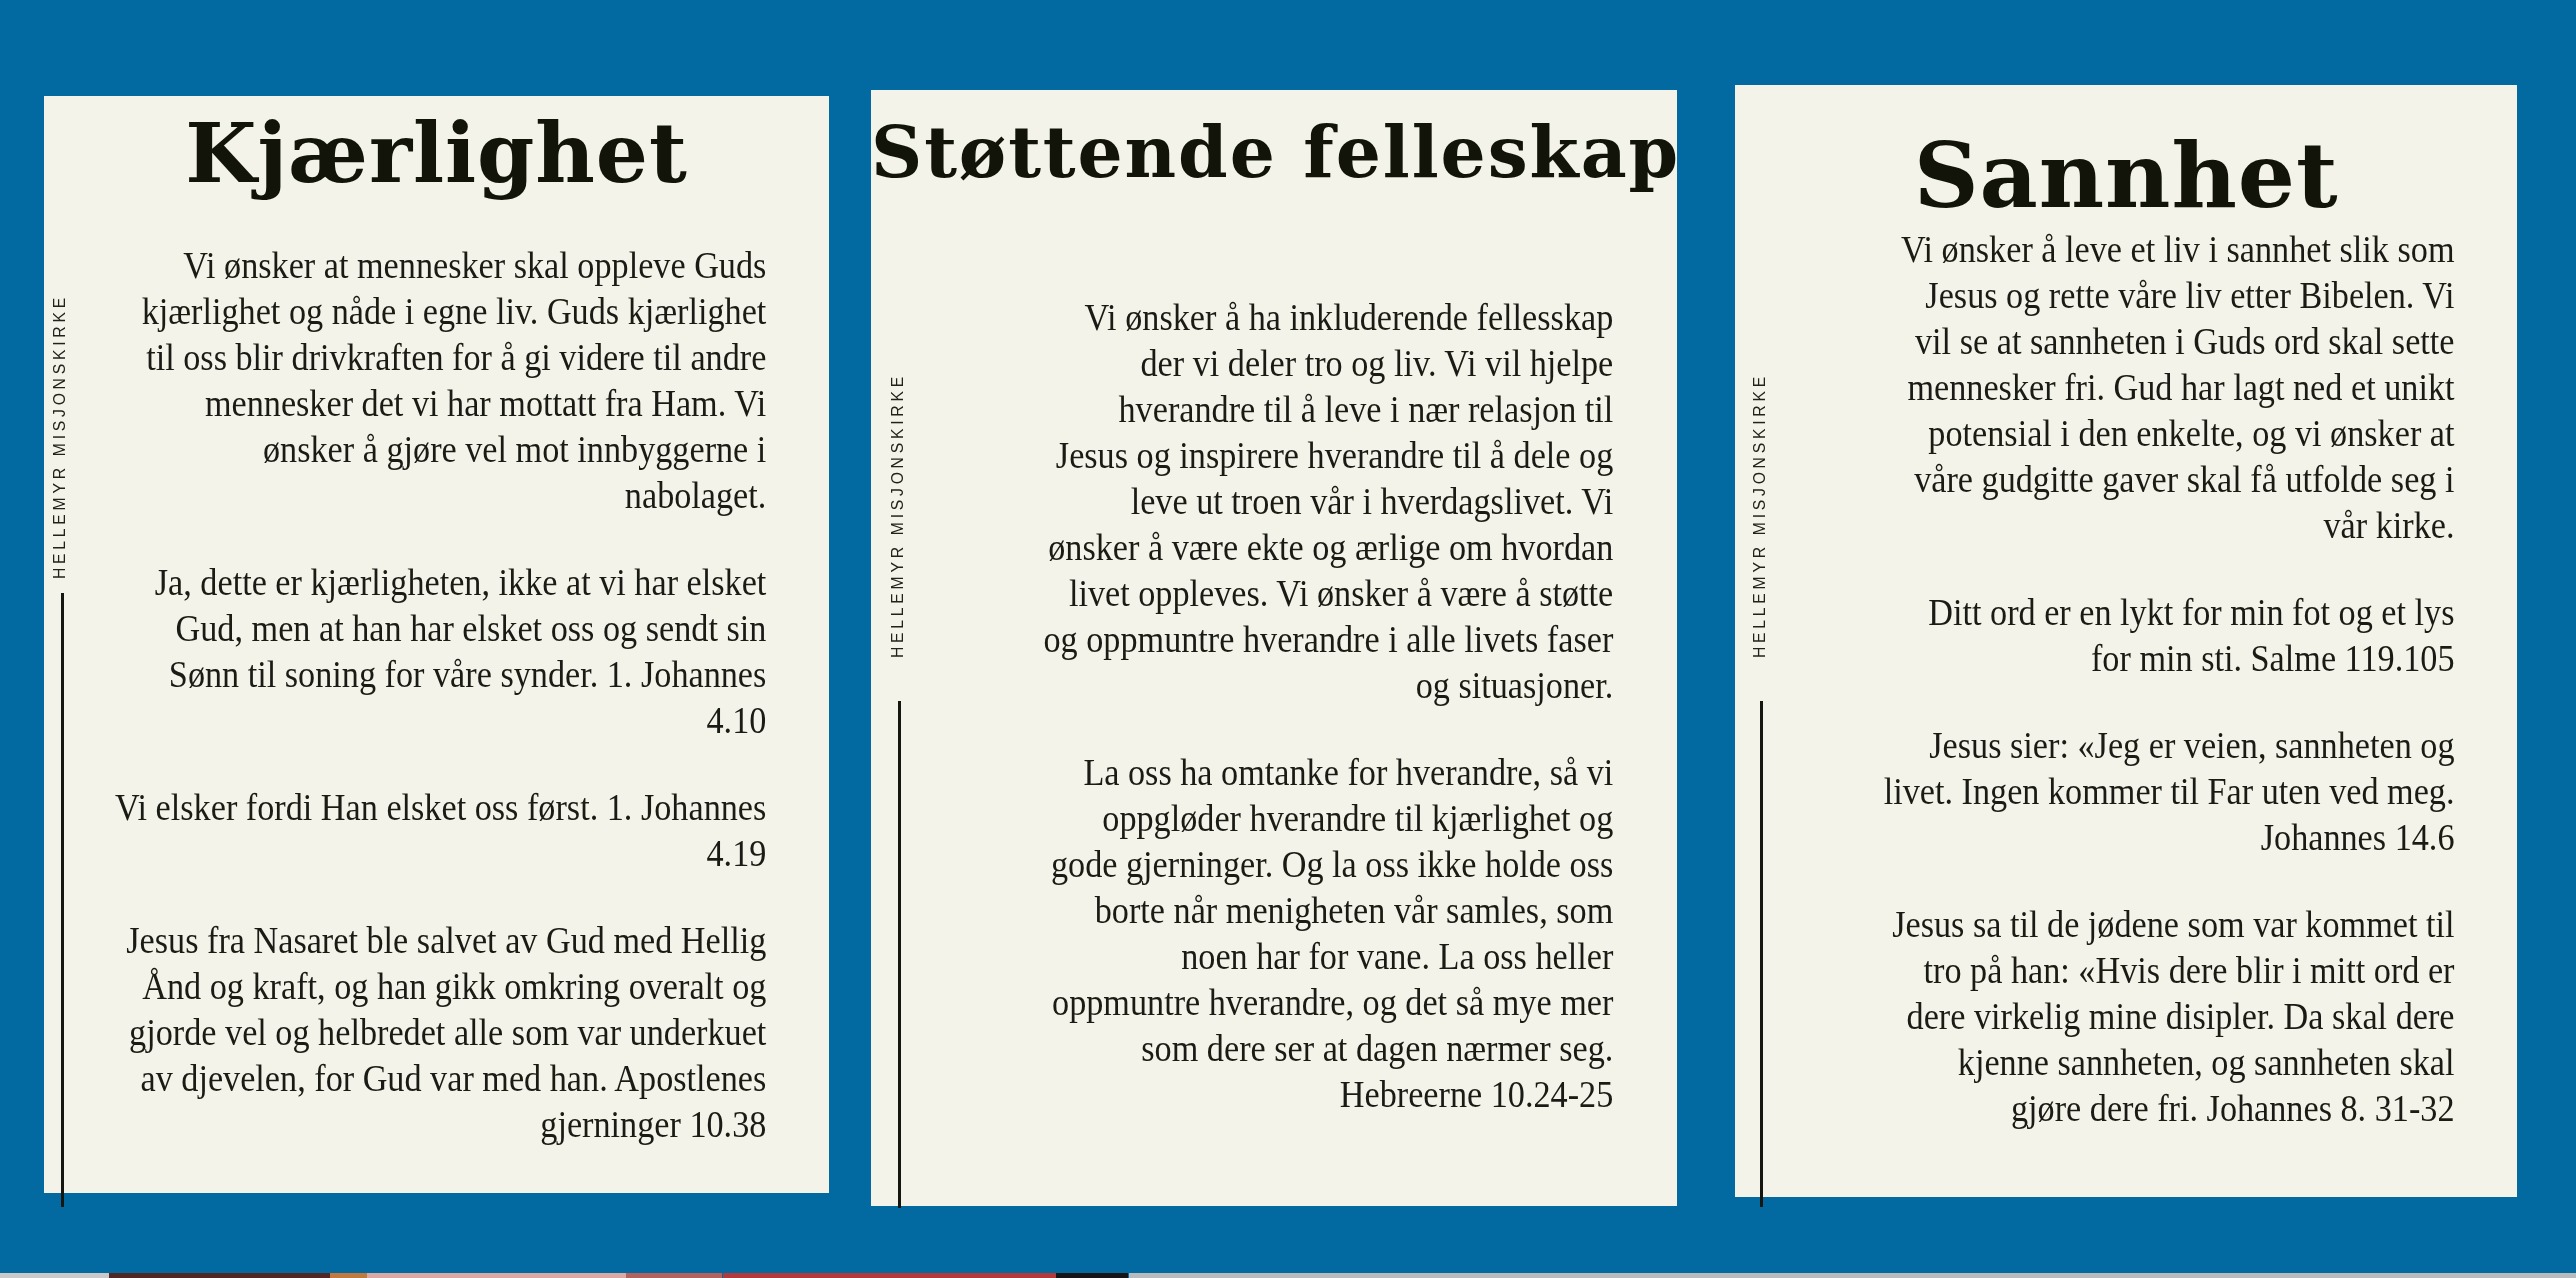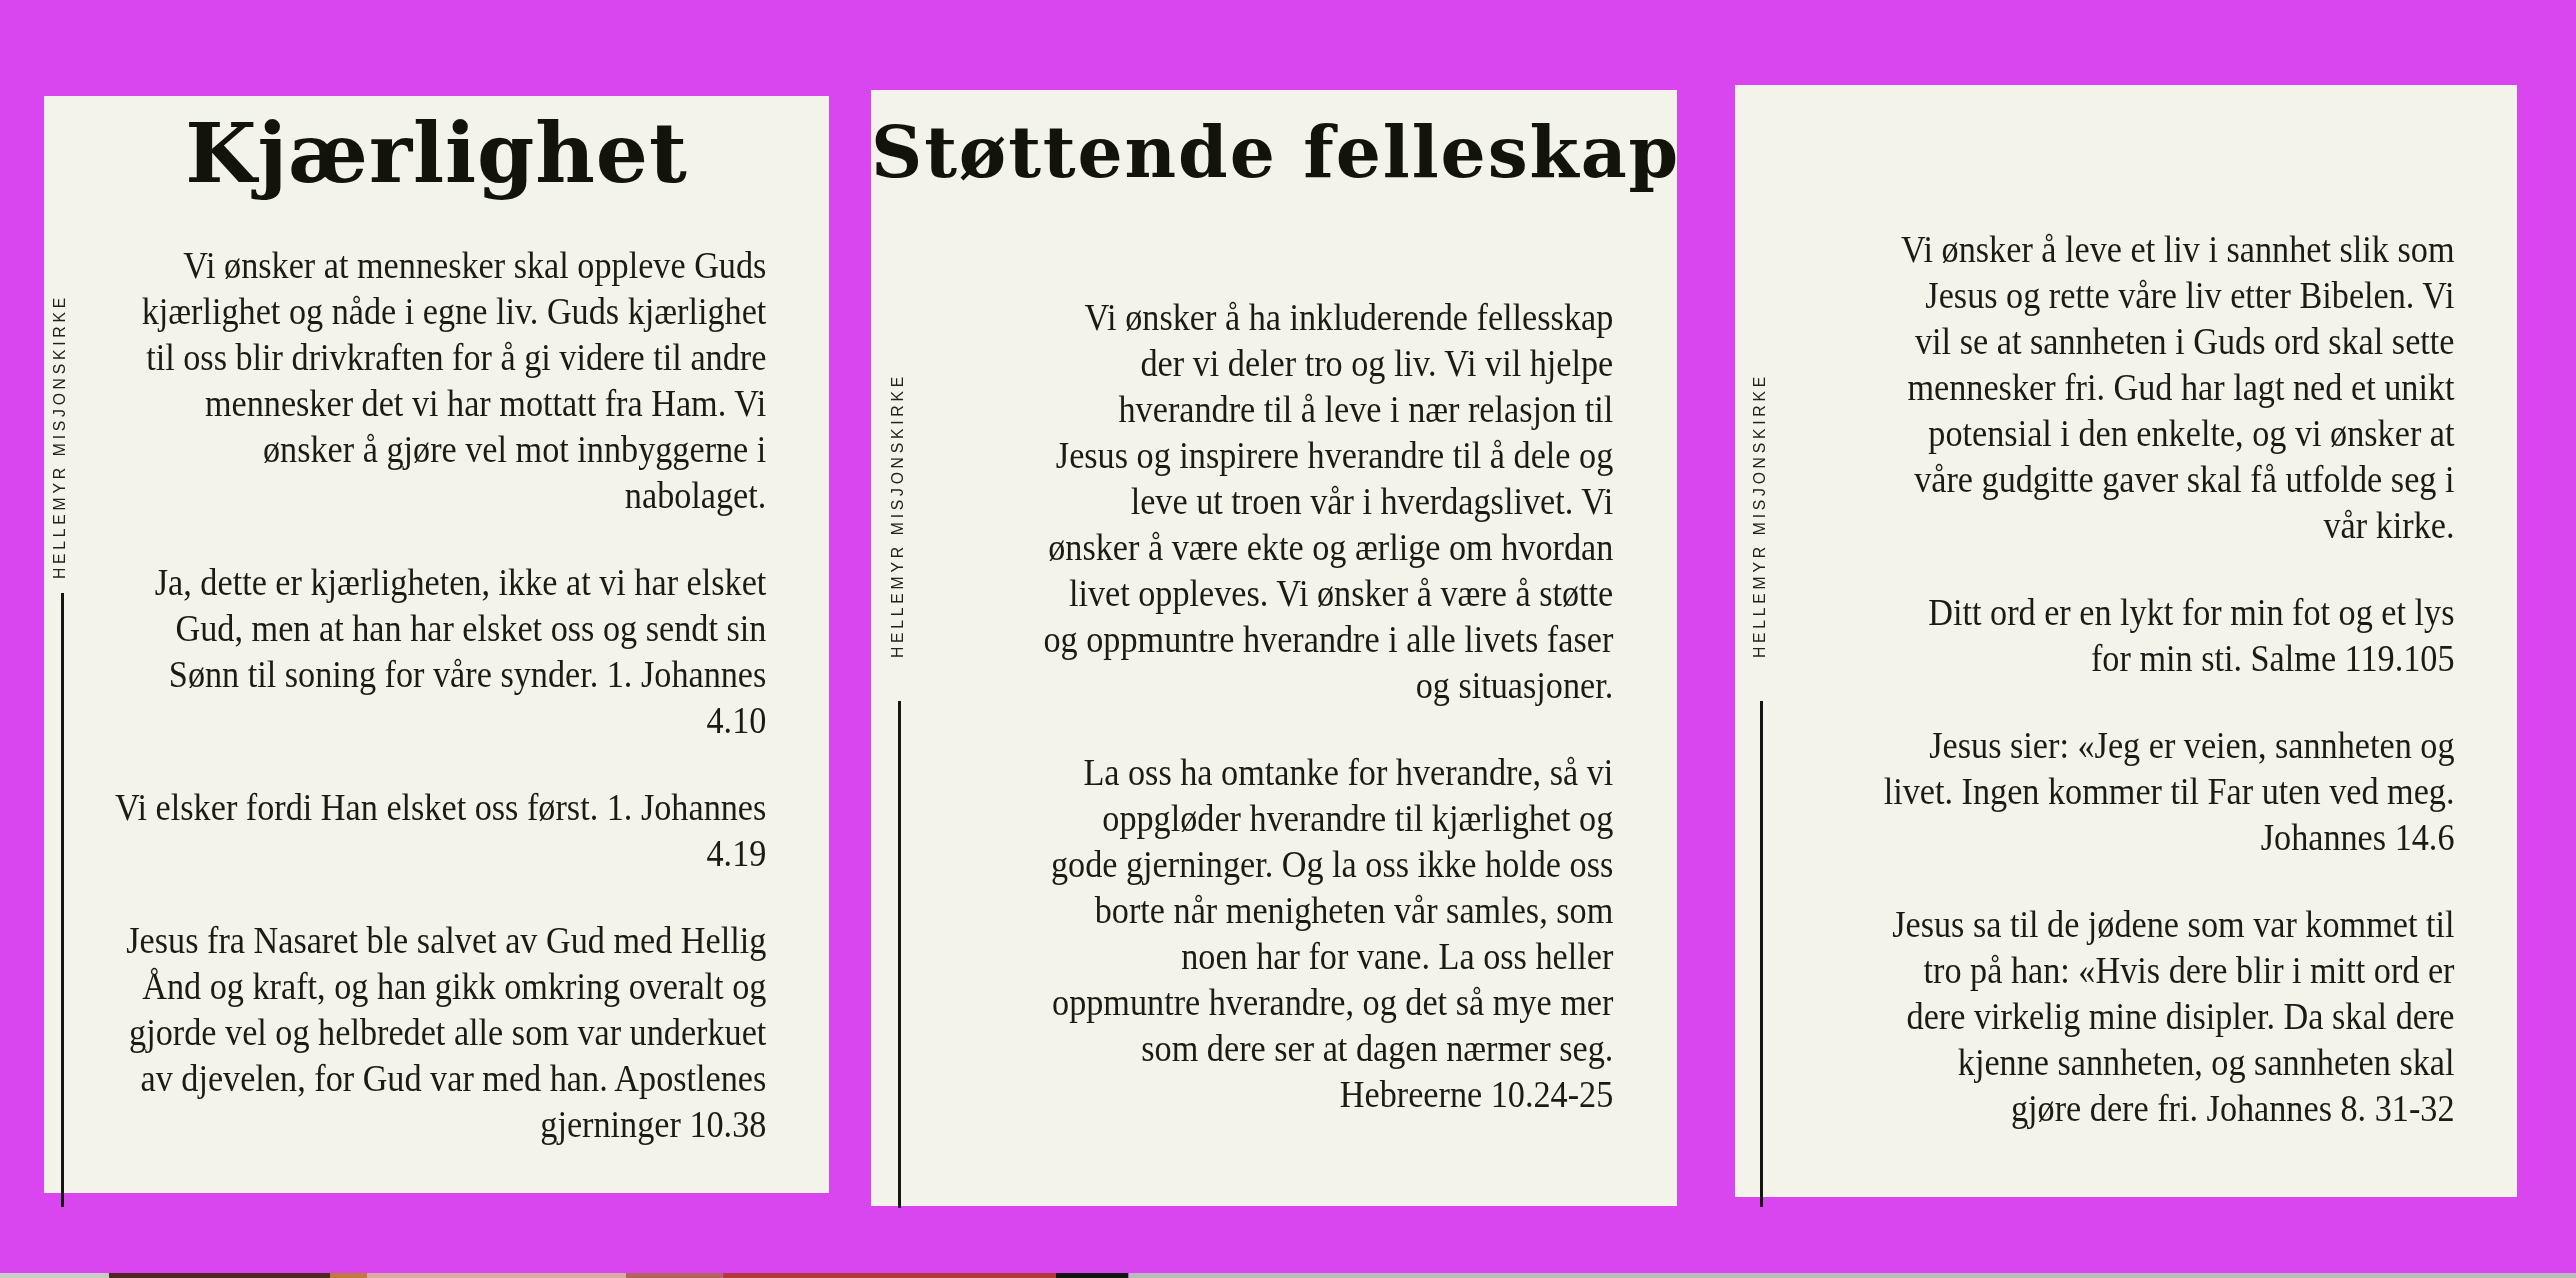--- a/index.html
+++ b/index.html
@@ -4,21 +4,21 @@
 <style>
   html, body {
     margin: 0;
     padding: 0;
     background: #4c523a;
   }
   .page {
     position: relative;
     width: 2576px;
     height: 1279px;
-    background: #d946ef;
+    background: #0369a1;
     overflow: hidden;
     font-family: "Liberation Serif", serif;
   }
   .card {
     position: absolute;
     background: #f4f3e9;
   }
   #card1 { left: 44px;   top: 96px; width: 785px; height: 1097px; }
   #card2 { left: 871px;  top: 90px;  width: 806px; height: 1116px; }
   #card3 { left: 1735px; top: 85px;  width: 782px; height: 1112px; }
@@ -157,20 +157,21 @@
           <div class="text-line">noen har for vane. La oss heller</div>
           <div class="text-line">oppmuntre hverandre, og det så mye mer</div>
           <div class="text-line">som dere ser at dagen nærmer seg.</div>
           <div class="text-line">Hebreerne 10.24-25</div>
         </div>
       </div>
   </div>
   <div class="v-rule" id="rule2"></div>
 
   <div class="card" id="card3">
+    <div class="card-title">Sannhet</div>
     <div class="v-label">HELLEMYR MISJONSKIRKE</div>
     <div class="card-body">
         <div class="para">
           <div class="text-line">Vi ønsker å leve et liv i sannhet slik som</div>
           <div class="text-line">Jesus og rette våre liv etter Bibelen. Vi</div>
           <div class="text-line">vil se at sannheten i Guds ord skal sette</div>
           <div class="text-line">mennesker fri. Gud har lagt ned et unikt</div>
           <div class="text-line">potensial i den enkelte, og vi ønsker at</div>
           <div class="text-line">våre gudgitte gaver skal få utfolde seg i</div>
           <div class="text-line">vår kirke.</div>

